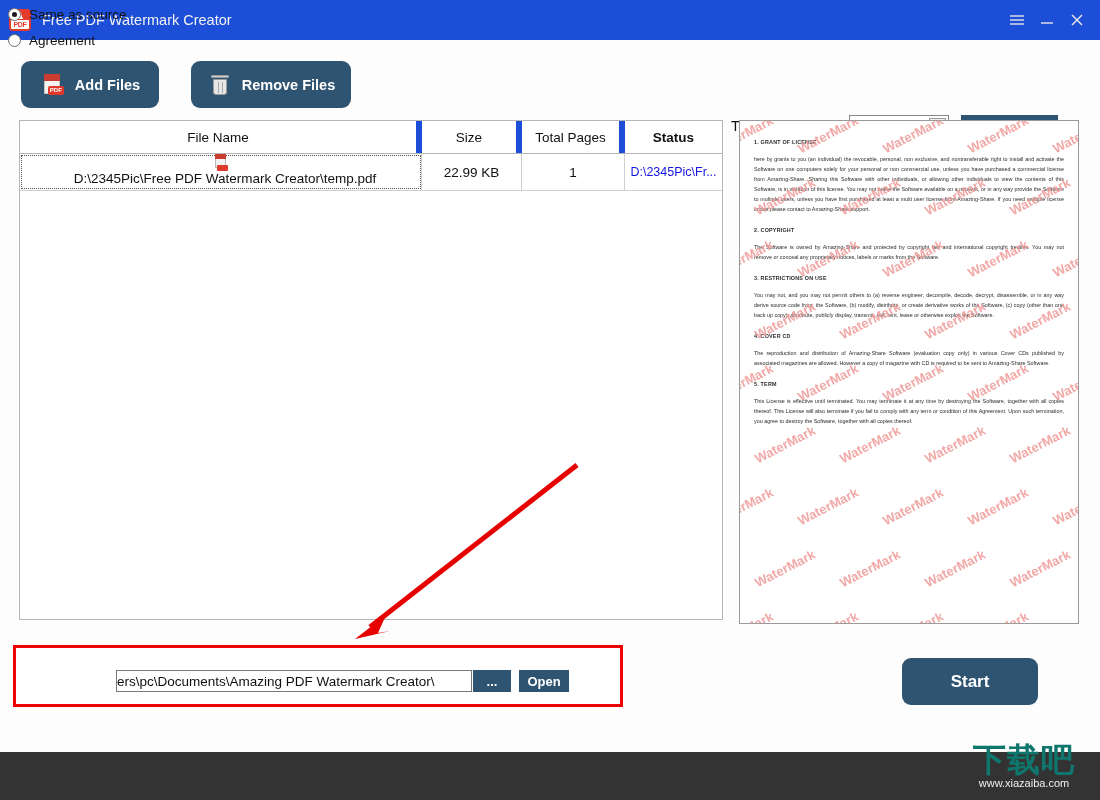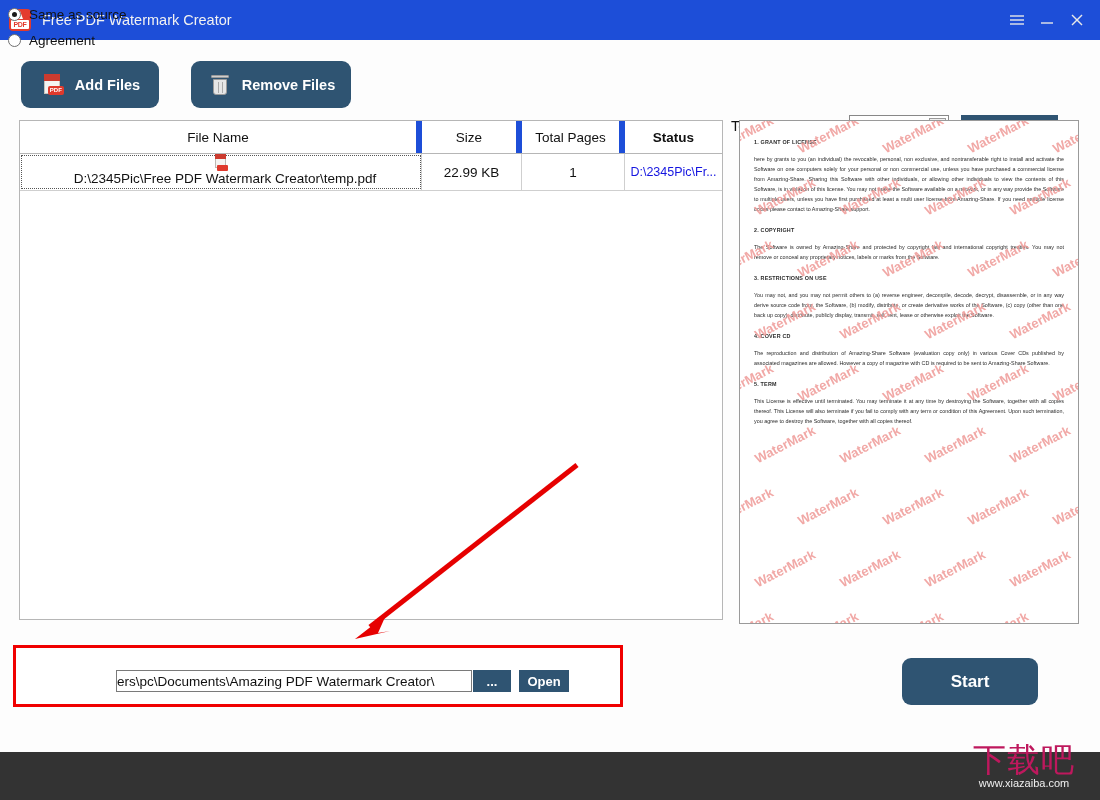--- a/index.html
+++ b/index.html
@@ -189,21 +189,21 @@
     display: flex; align-items: center; justify-content: center;
   }
 
   
   .arrow-svg { position: absolute; left: 330px; top: 455px; width: 260px; height: 190px; }
 
   
   .footer { position: absolute; left: 0; top: 752px; width: 1100px; height: 48px; background: #333333; }
   .sitewm { position: absolute; right: 6px; top: 737px; width: 140px; height: 58px;
     display: flex; flex-direction: column; align-items: center; justify-content: center; }
-  .sitewm .cn { color: #be185d; font-size: 33px; font-weight: normal; line-height: 34px;
+  .sitewm .cn { color: #0f766e; font-size: 33px; font-weight: bold; line-height: 34px;
     letter-spacing: 1px; white-space: nowrap; }
   .sitewm .url { color: #f0f0f0; font-size: 11px; line-height: 13px; white-space: nowrap; }
 </style>
 </head>
 <body>
 
 <div id="app">
 
   <div class="titlebar">
     <div class="app-icon"></div>

